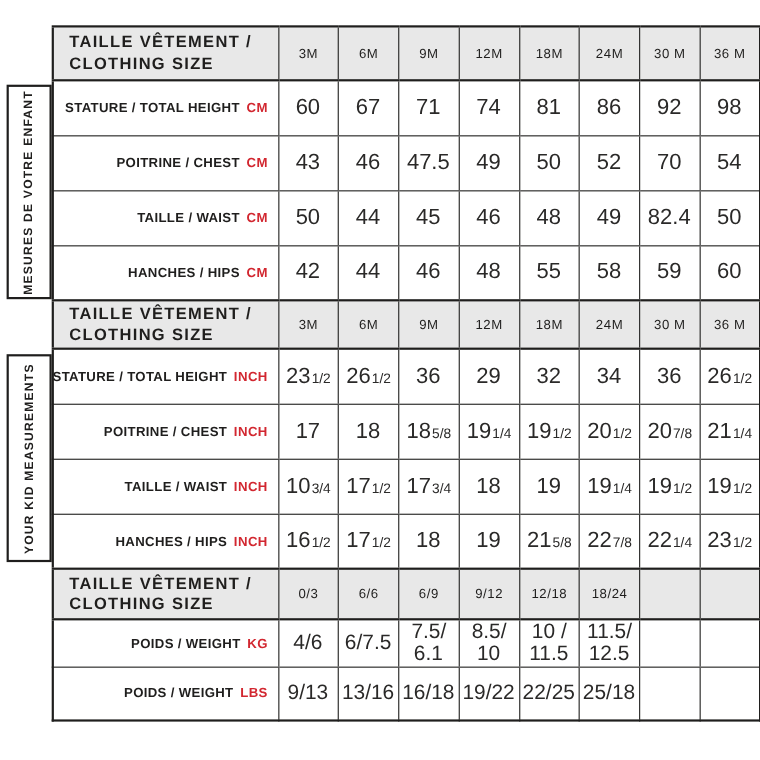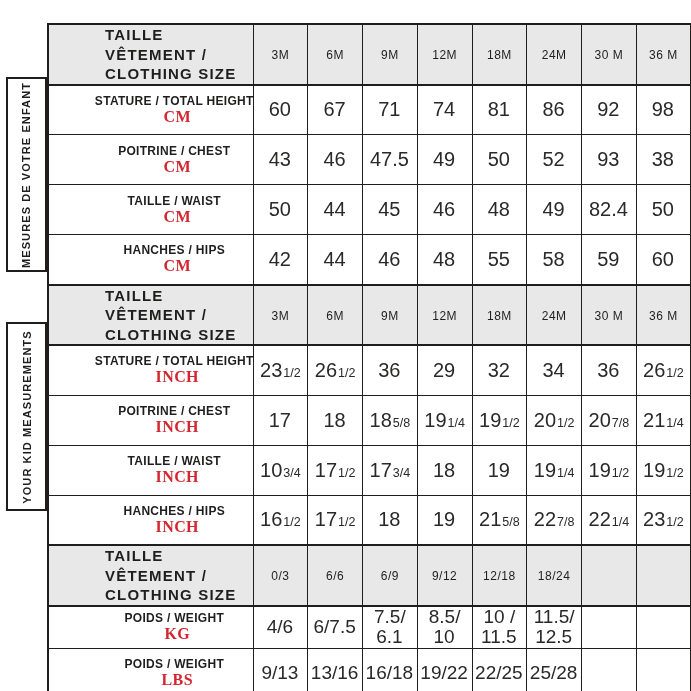--- a/index.html
+++ b/index.html
@@ -23,44 +23,44 @@
     border-collapse:collapse;table-layout:fixed;
     border:2px solid var(--line);
   }
   .size-table col.label-col{width:205px;}
   .size-table col.data-col{width:54.75px;}
   .size-table td{
     border-left:1.5px solid var(--line);
     border-bottom:1.5px solid var(--line);
     padding:0;text-align:center;vertical-align:middle;color:var(--value);
   }
-  .size-table td:first-child{border-left:none;padding-left:42px;}
+  .size-table td:first-child{border-left:none;}
   .size-table tr{height:50px;}
   .size-table tr:nth-child(1){height:49px;}
   .size-table tr:nth-child(6){height:44px;}
   .size-table tr:nth-child(11){height:46px;}
   .size-table tr:nth-child(12){height:43px;}
   .size-table tr:nth-child(13){height:49px;}
   .size-table tr.header-row td{
     background:var(--header-bg);
     border-top:2.5px solid var(--line);
     border-bottom:2.5px solid var(--line);
   }
 
   .label-wrap{
     display:flex;justify-content:flex-end;align-items:center;
-    padding:0 9px 0 14px;width:100%;flex-direction:column;
+    padding:0 9px 0 14px;width:100%;
   }
   .row-label{
     font-weight:bold;font-size:12px;letter-spacing:0.3px;
     color:var(--text);text-align:left;white-space:nowrap;
   }
   .unit{
-    font-weight:bold;font-size:16px;letter-spacing:0.4px;
-    color:var(--accent);white-space:nowrap;margin-left:6px;font-family:Liberation Serif, serif;
+    font-weight:bold;font-size:12px;letter-spacing:0.4px;
+    color:var(--accent);white-space:nowrap;margin-left:6px;
   }
   .header-label{
     display:block;text-align:left;padding-left:14px;
     font-weight:bold;font-size:15px;letter-spacing:1.2px;line-height:1.3;
     white-space:pre-line;color:var(--text);
   }
   .size-label{
     font-weight:normal;font-size:12px;letter-spacing:0.5px;color:var(--text);
   }
   .val{font-size:20px;white-space:pre-line;line-height:1.05;}
@@ -144,22 +144,22 @@
               <span class="row-label">POITRINE / CHEST</span>
               <span class="unit">CM</span>
             </div>
           </td>
           <td class="value-cell"><span class="val">43</span><span class="frac"></span></td>
           <td class="value-cell"><span class="val">46</span><span class="frac"></span></td>
           <td class="value-cell"><span class="val">47.5</span><span class="frac"></span></td>
           <td class="value-cell"><span class="val">49</span><span class="frac"></span></td>
           <td class="value-cell"><span class="val">50</span><span class="frac"></span></td>
           <td class="value-cell"><span class="val">52</span><span class="frac"></span></td>
-          <td class="value-cell"><span class="val">93</span><span class="frac"></span></td>
-          <td class="value-cell"><span class="val">38</span><span class="frac"></span></td>
+          <td class="value-cell"><span class="val">70</span><span class="frac"></span></td>
+          <td class="value-cell"><span class="val">54</span><span class="frac"></span></td>
         </tr>
         <tr class="data-row">
           <td class="label-cell">
             <div class="label-wrap">
               <span class="row-label">TAILLE / WAIST</span>
               <span class="unit">CM</span>
             </div>
           </td>
           <td class="value-cell"><span class="val">50</span><span class="frac"></span></td>
           <td class="value-cell"><span class="val">44</span><span class="frac"></span></td>
@@ -303,20 +303,20 @@
             <div class="label-wrap">
               <span class="row-label">POIDS / WEIGHT</span>
               <span class="unit">LBS</span>
             </div>
           </td>
           <td class="value-cell"><span class="val">9/13</span><span class="frac"></span></td>
           <td class="value-cell"><span class="val">13/16</span><span class="frac"></span></td>
           <td class="value-cell"><span class="val">16/18</span><span class="frac"></span></td>
           <td class="value-cell"><span class="val">19/22</span><span class="frac"></span></td>
           <td class="value-cell"><span class="val">22/25</span><span class="frac"></span></td>
-          <td class="value-cell"><span class="val">25/28</span><span class="frac"></span></td>
+          <td class="value-cell"><span class="val">25/18</span><span class="frac"></span></td>
           <td class="value-cell"><span class="val"></span><span class="frac"></span></td>
           <td class="value-cell"><span class="val"></span><span class="frac"></span></td>
         </tr>
       </tbody>
   </table>
 
 </div>
 
 </body></html>

